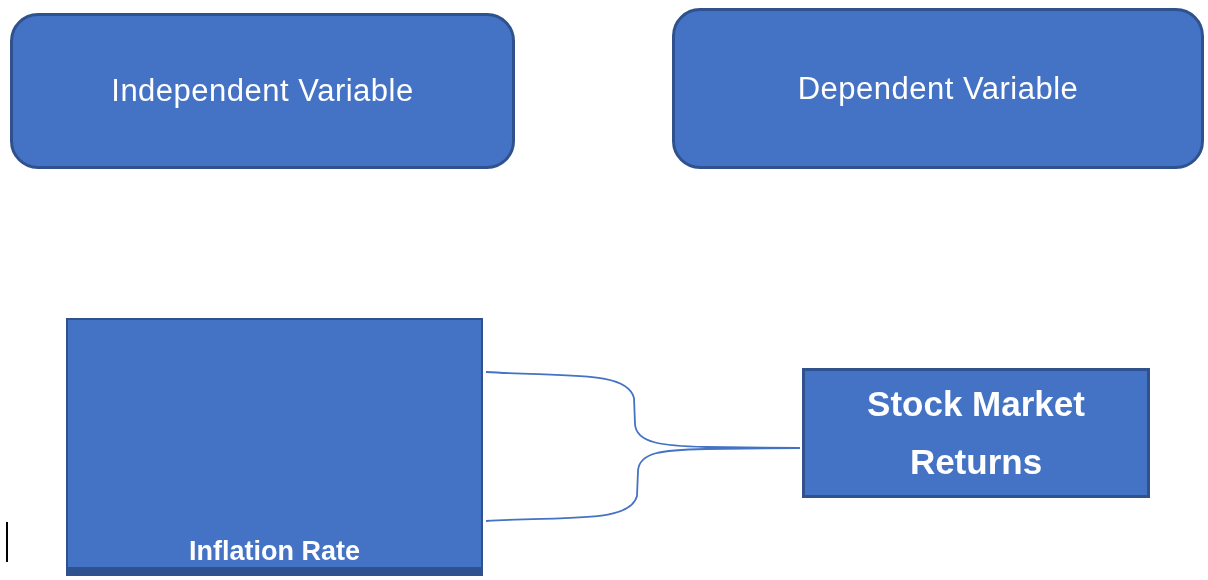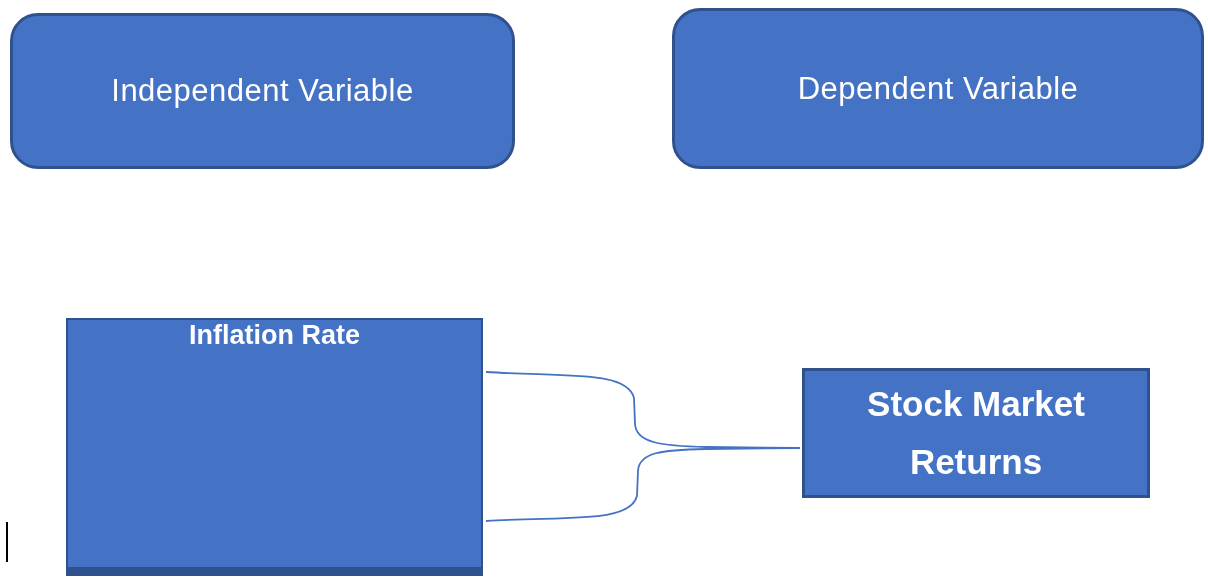--- a/index.html
+++ b/index.html
@@ -45,21 +45,21 @@
     width: 417px; height: 258px;
     background: #4472C4;
     border: 2px solid #2F528F;
     box-sizing: border-box;
     display: flex;
     flex-direction: column;
   }
   .iv-row {
     flex: 1;
     display: flex;
-    align-items: flex-start;
+    align-items: flex-end;
     justify-content: center;
     color: #ffffff;
     font-size: 27px;
     font-weight: 700;
   }
   .iv-row.row-top { border-bottom: 7px solid #2F528F; }
   
   .dv-box {
     position: absolute;
     left: 802px; top: 368px;

